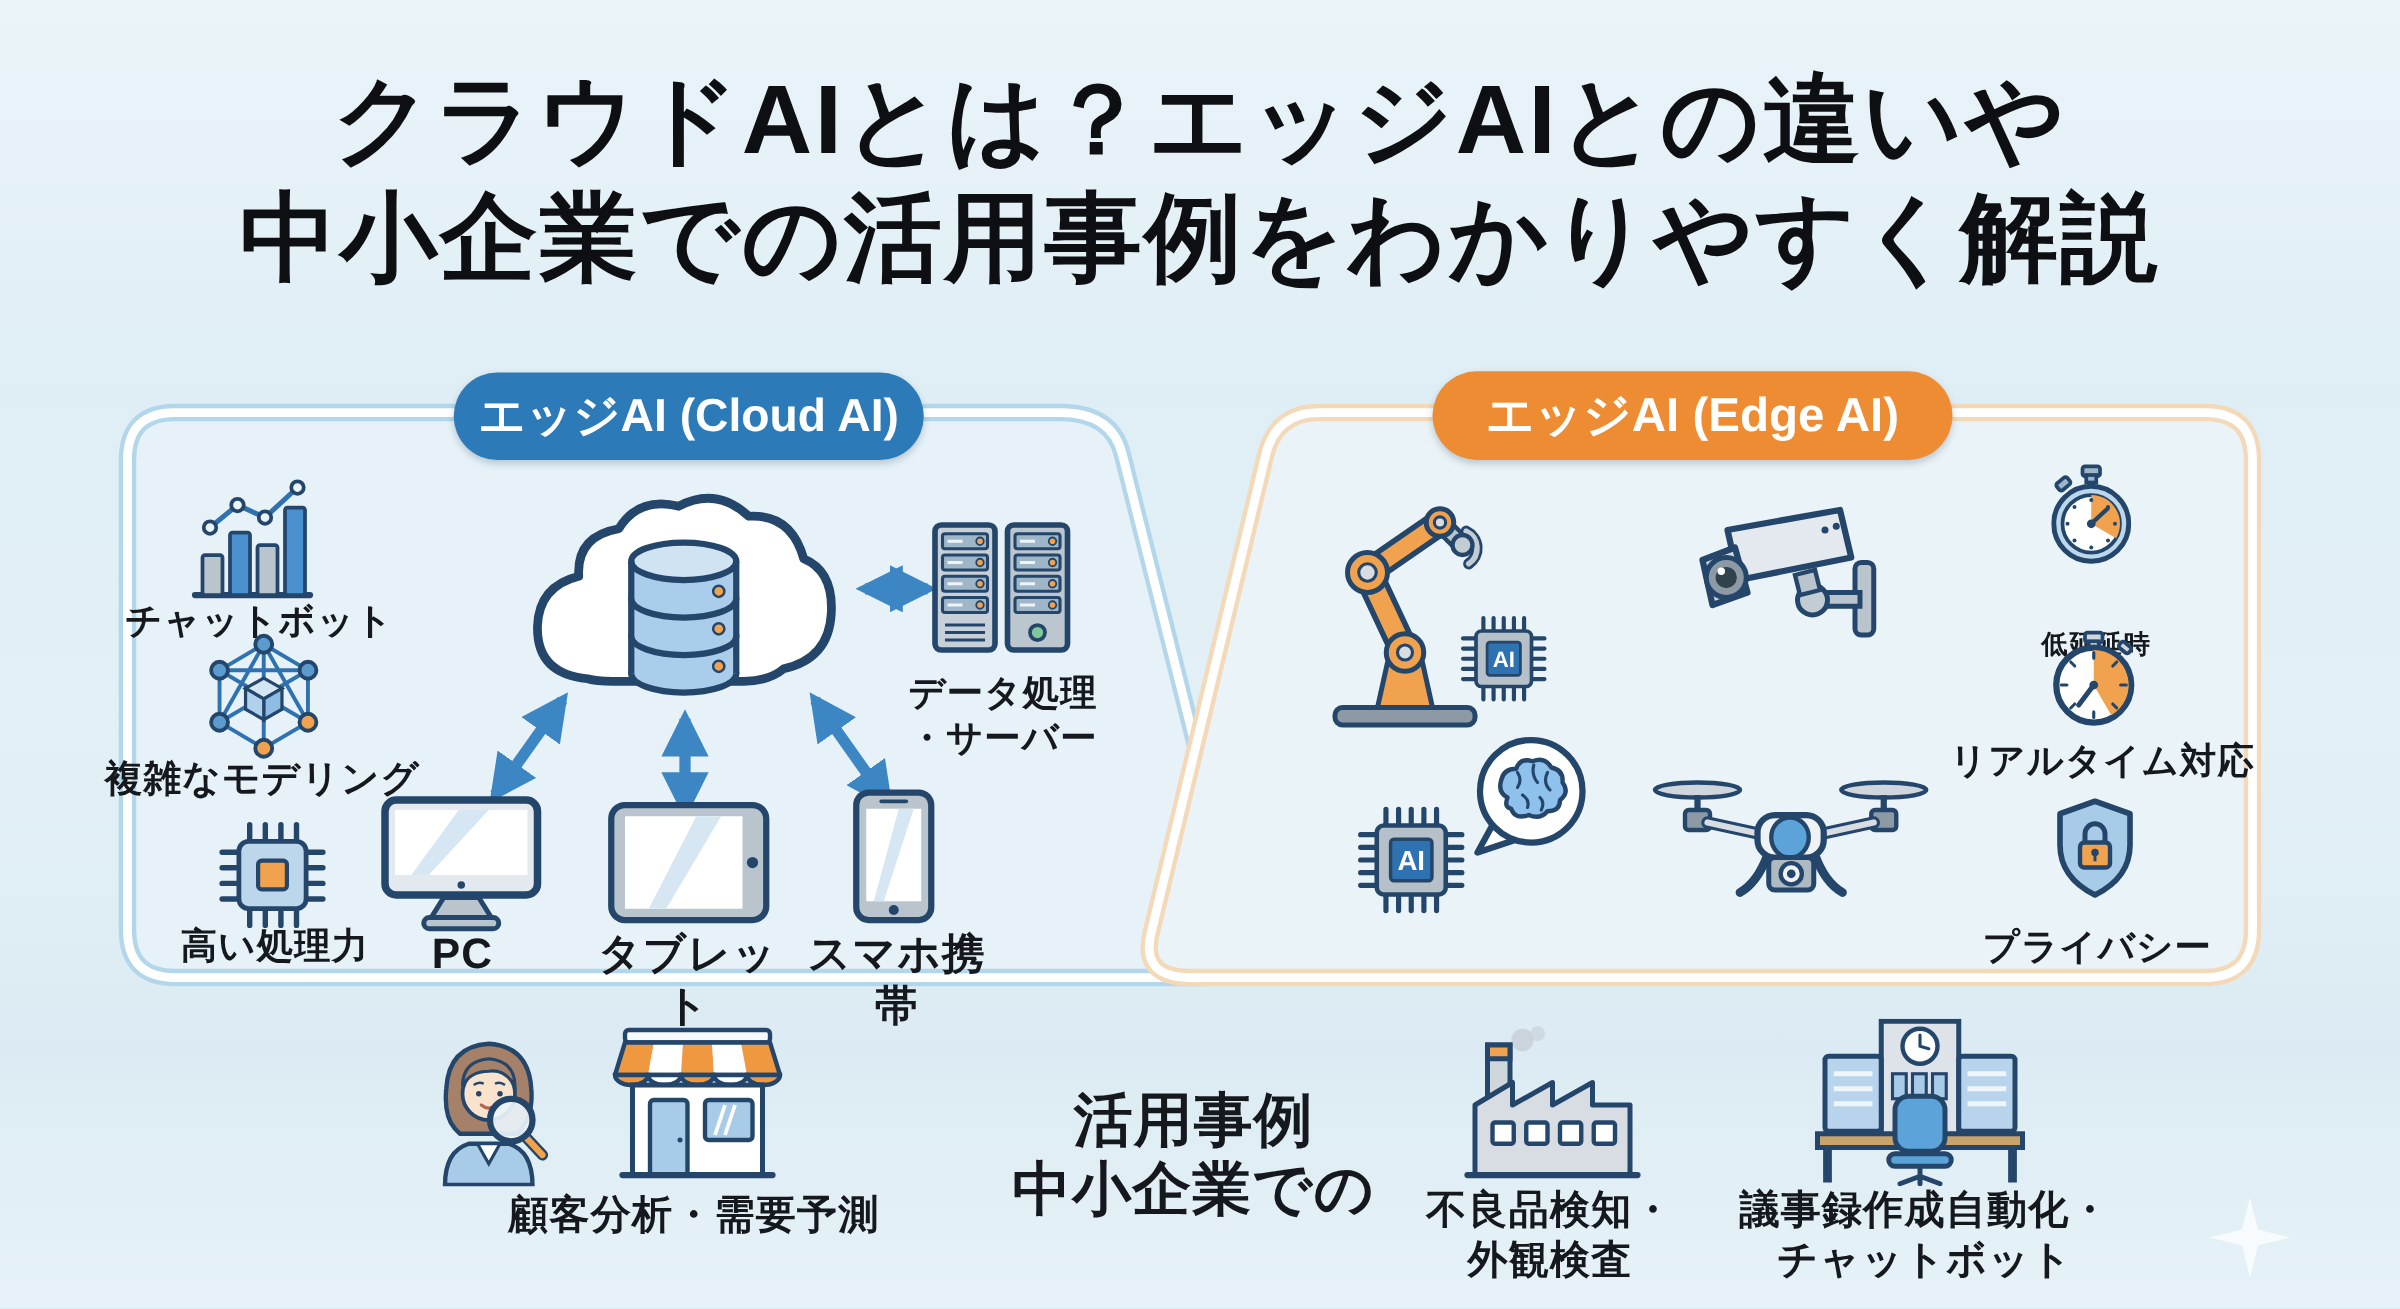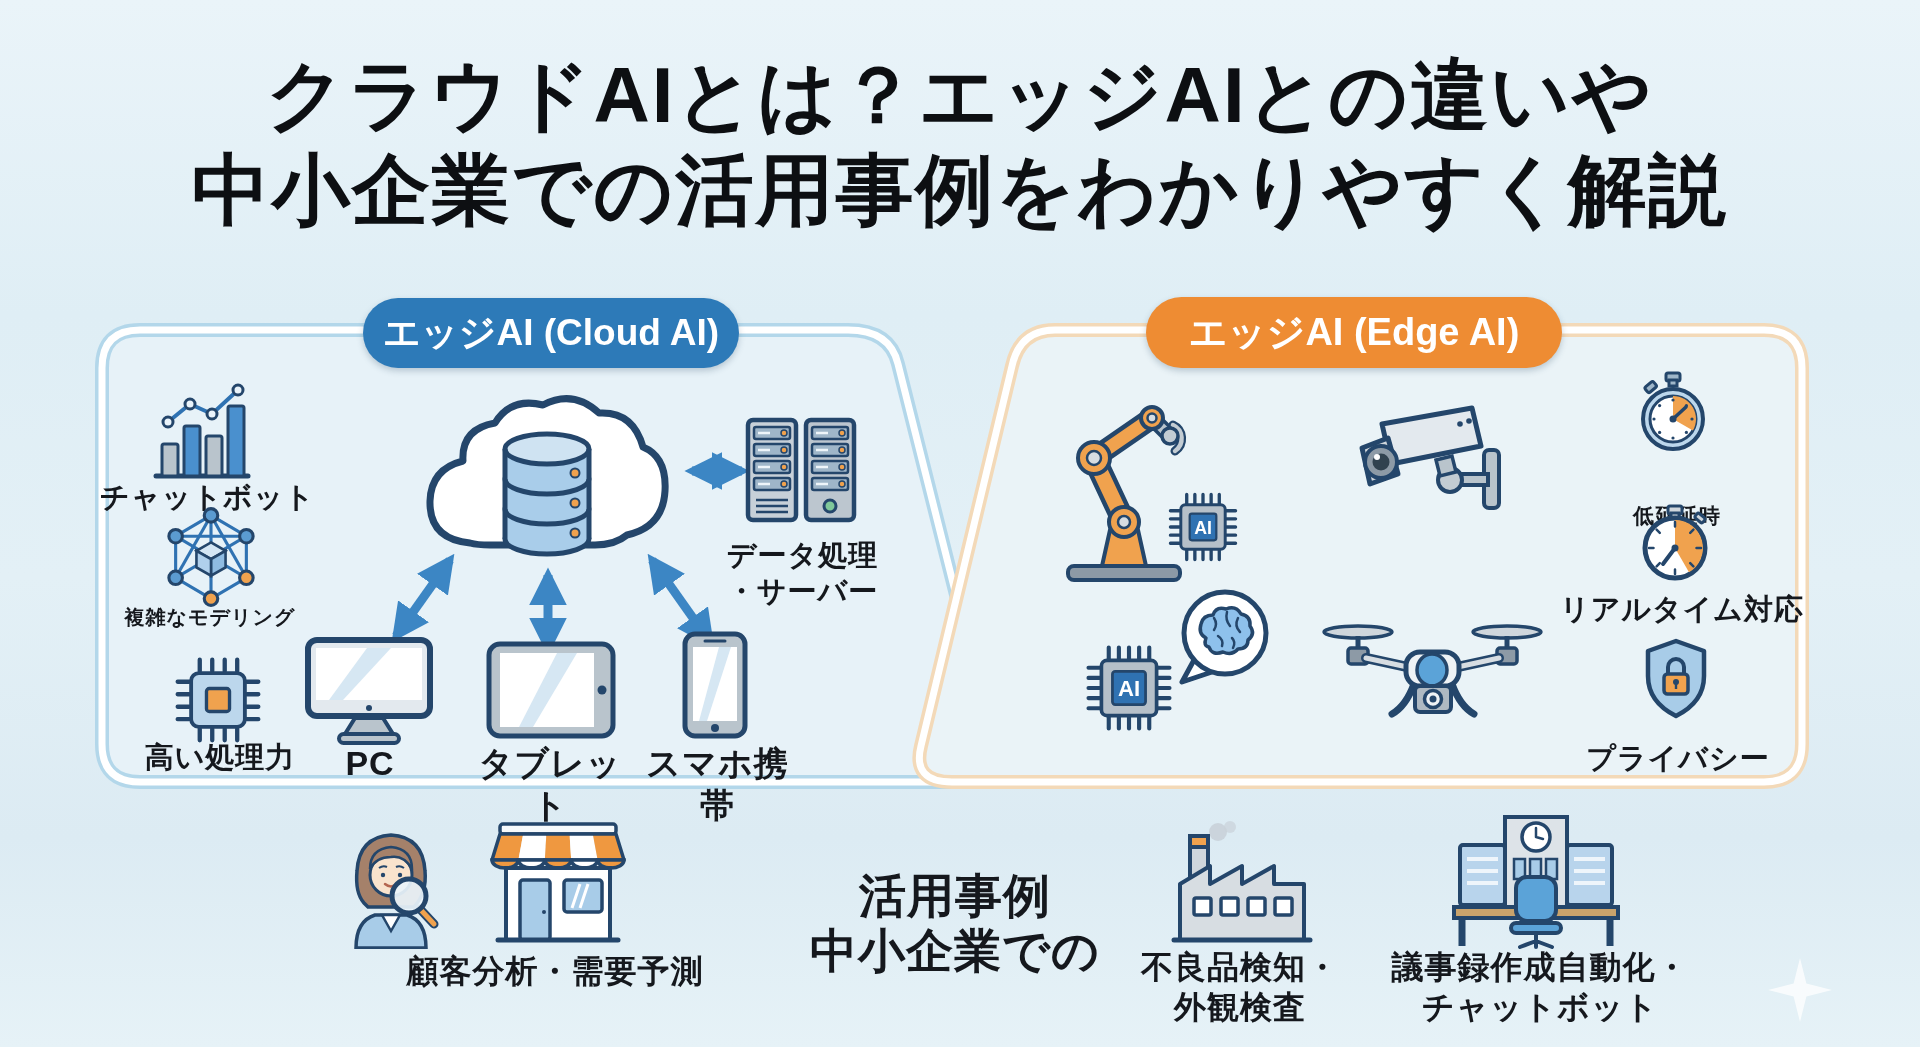--- a/index.html
+++ b/index.html
@@ -102,21 +102,21 @@
       <polygon points="64,44 64,60 50,68 50,52" fill="#8fbce2" stroke="#24466b" stroke-width="2.5"></polygon>
       <polygon points="36,44 36,60 50,68 50,52" fill="#b0d0ec" stroke="#24466b" stroke-width="2.5"></polygon>
       <circle cx="50" cy="10" r="6.5" fill="#5b9bd0" stroke="#24466b" stroke-width="3"></circle>
       <circle cx="84" cy="30" r="6.5" fill="#5b9bd0" stroke="#24466b" stroke-width="3"></circle>
       <circle cx="84" cy="70" r="6.5" fill="#f0a24e" stroke="#24466b" stroke-width="3"></circle>
       <circle cx="50" cy="90" r="6.5" fill="#f0a24e" stroke="#24466b" stroke-width="3"></circle>
       <circle cx="16" cy="70" r="6.5" fill="#5b9bd0" stroke="#24466b" stroke-width="3"></circle>
       <circle cx="16" cy="30" r="6.5" fill="#5b9bd0" stroke="#24466b" stroke-width="3"></circle>
     </svg>
   </div>
-  <div class="label" style="left:80px;top:605px;width:260px;font-size:20px;">複雑なモデリング</div>
+  <div class="label" style="left:80px;top:605px;width:260px;font-size:30px;">複雑なモデリング</div>
 
   <div class="icon" style="left:170px;top:652px;width:96px;height:96px;">
     <svg viewBox="0 0 100 100">
       <path d="M31 20 V8 M44 20 V8 M57 20 V8 M70 20 V8 M31 80 V92 M44 80 V92 M57 80 V92 M70 80 V92 M20 31 H8 M20 44 H8 M20 57 H8 M20 70 H8 M80 31 H92 M80 44 H92 M80 57 H92 M80 70 H92" stroke="#24466b" stroke-width="4.5" stroke-linecap="round"></path>
       <rect x="22" y="22" width="56" height="56" rx="8" fill="#bcd7ec" stroke="#24466b" stroke-width="4"></rect>
       <rect x="38" y="38" width="24" height="24" rx="3" fill="#f0a24e" stroke="#24466b" stroke-width="3.5"></rect>
     </svg>
   </div>
   <div class="label" style="left:95px;top:740px;width:250px;font-size:29px;">高い処理力</div>
 

